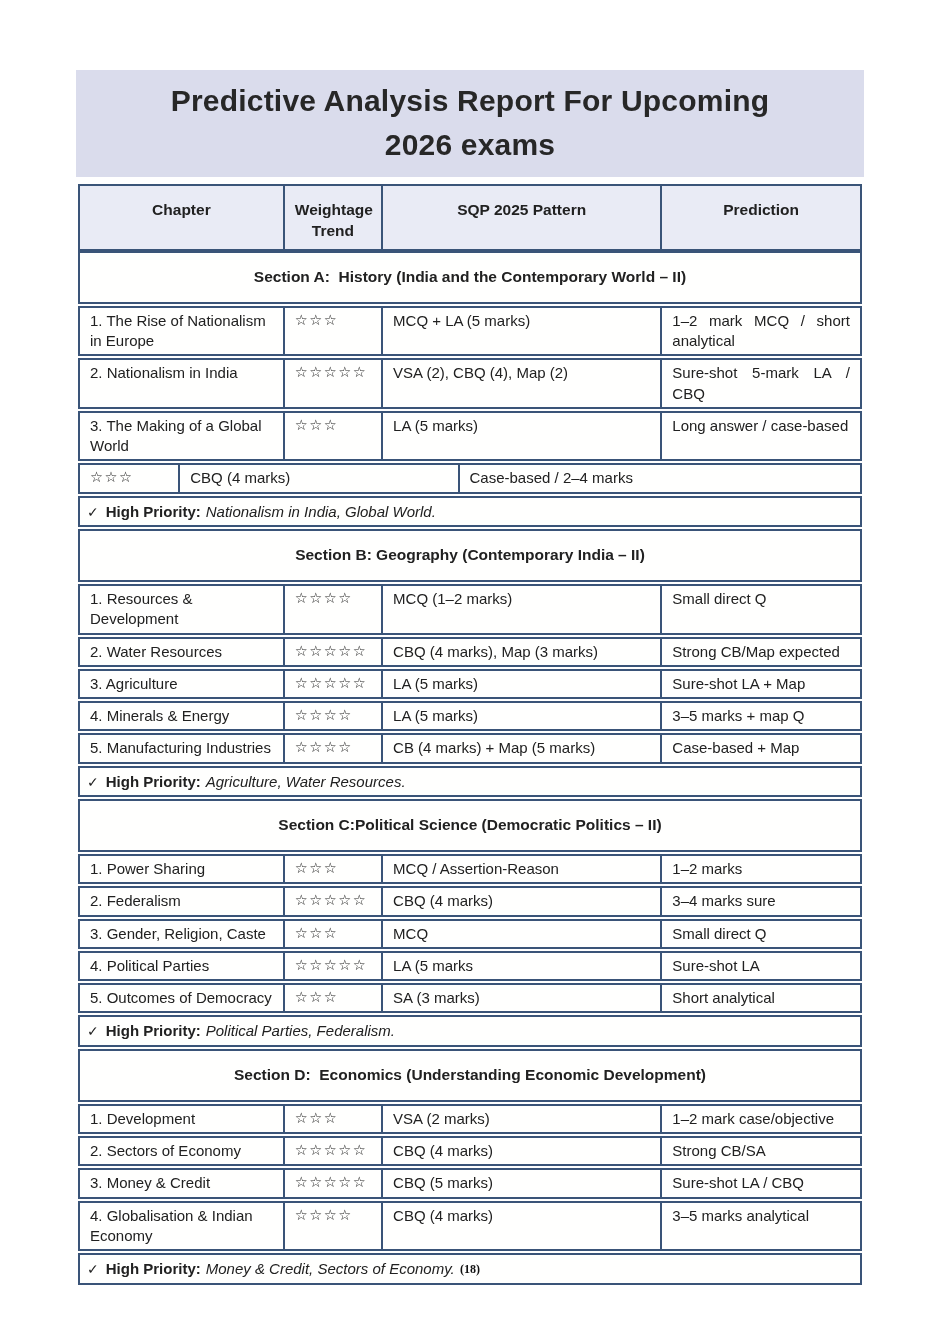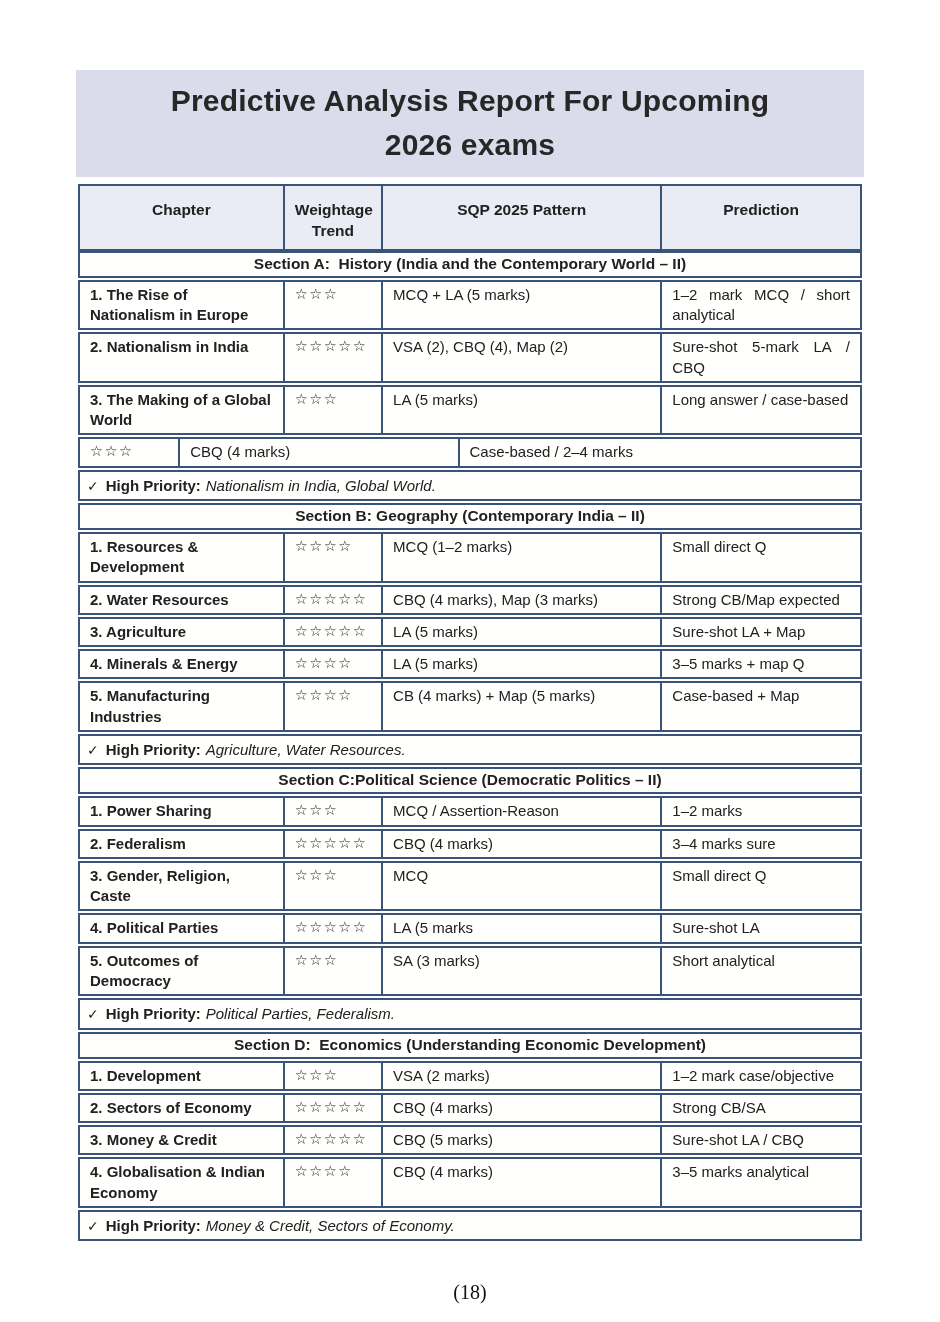--- a/index.html
+++ b/index.html
@@ -53,37 +53,37 @@
   .c4{width:25.6%;}
   .header-row{background:var(--header-bg);}
   .header-row .cell{
     font-weight:700;text-align:center;
     padding-top:14px;padding-bottom:7px;
     font-size:15.5px;
   }
   .section-row{justify-content:center;}
   .section-title{
     font-weight:700;font-size:15.5px;line-height:1.35;
-    padding:1px 10px;
+    padding:14px 10px;
     white-space:pre-wrap;
   }
-  .data-row .c1{font-weight:700;}
+  .data-row .c1{font-weight:400;}
   .data-row .c1.bold{font-weight:700;}
   .weightage{letter-spacing:1.5px;font-size:14.5px;color:#1c1c1c;}
   .prediction{text-align:justify;}
   .hp-row{align-items:baseline;}
   .hp-cell{padding:3px 7px;font-size:15px;line-height:1.4;width:100%;box-sizing:border-box;}
   .hp-check{font-weight:400;margin-right:7px;font-size:14px;}
   .hp-label{font-weight:700;margin-right:5px;}
   .hp-text{font-style:italic;}
   .footer{
     position:absolute;left:0;top:1262px;width:100%;
     text-align:center;
     font-family:"Liberation Serif", serif;
-    font-weight:400;font-size:20px;color:#111;margin-top:19px;
+    font-weight:700;font-size:12px;color:#111;
   }
 </style>
 </head>
 <body>
 
 <div class="page">
 
   <div class="title-band">
     <h1>Predictive Analysis Report For Upcoming 2026 exams</h1>
   </div>

